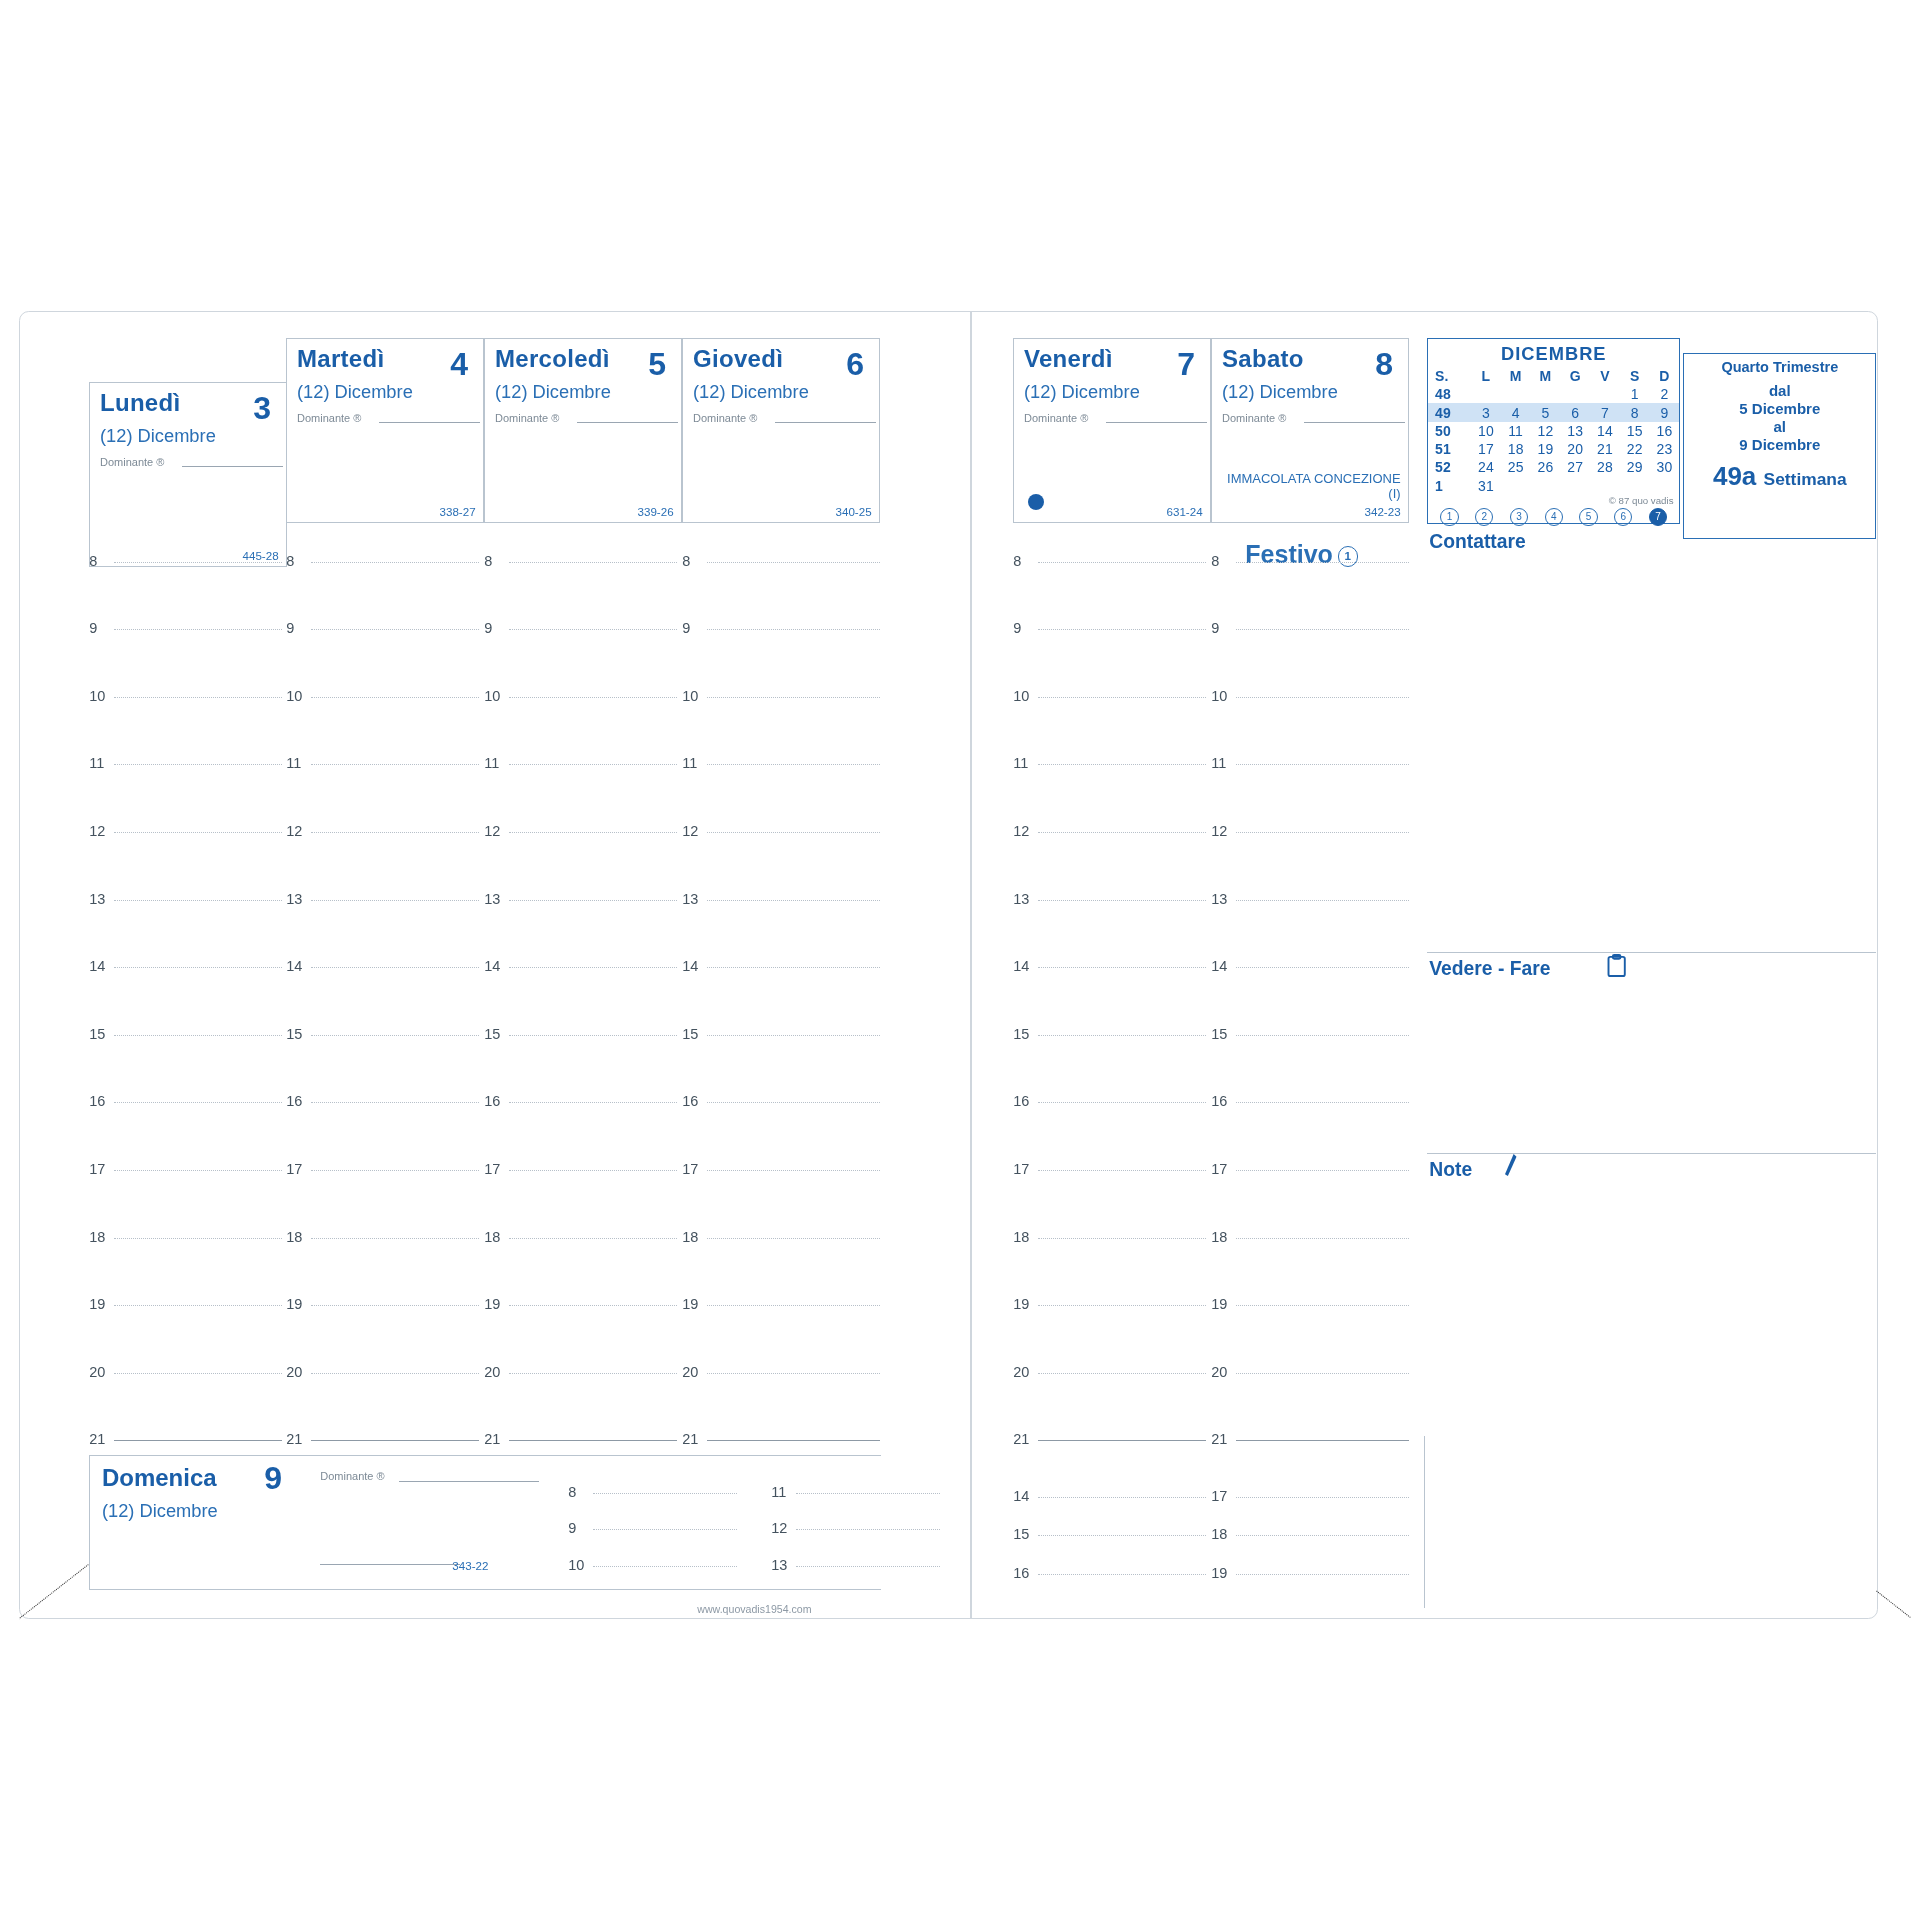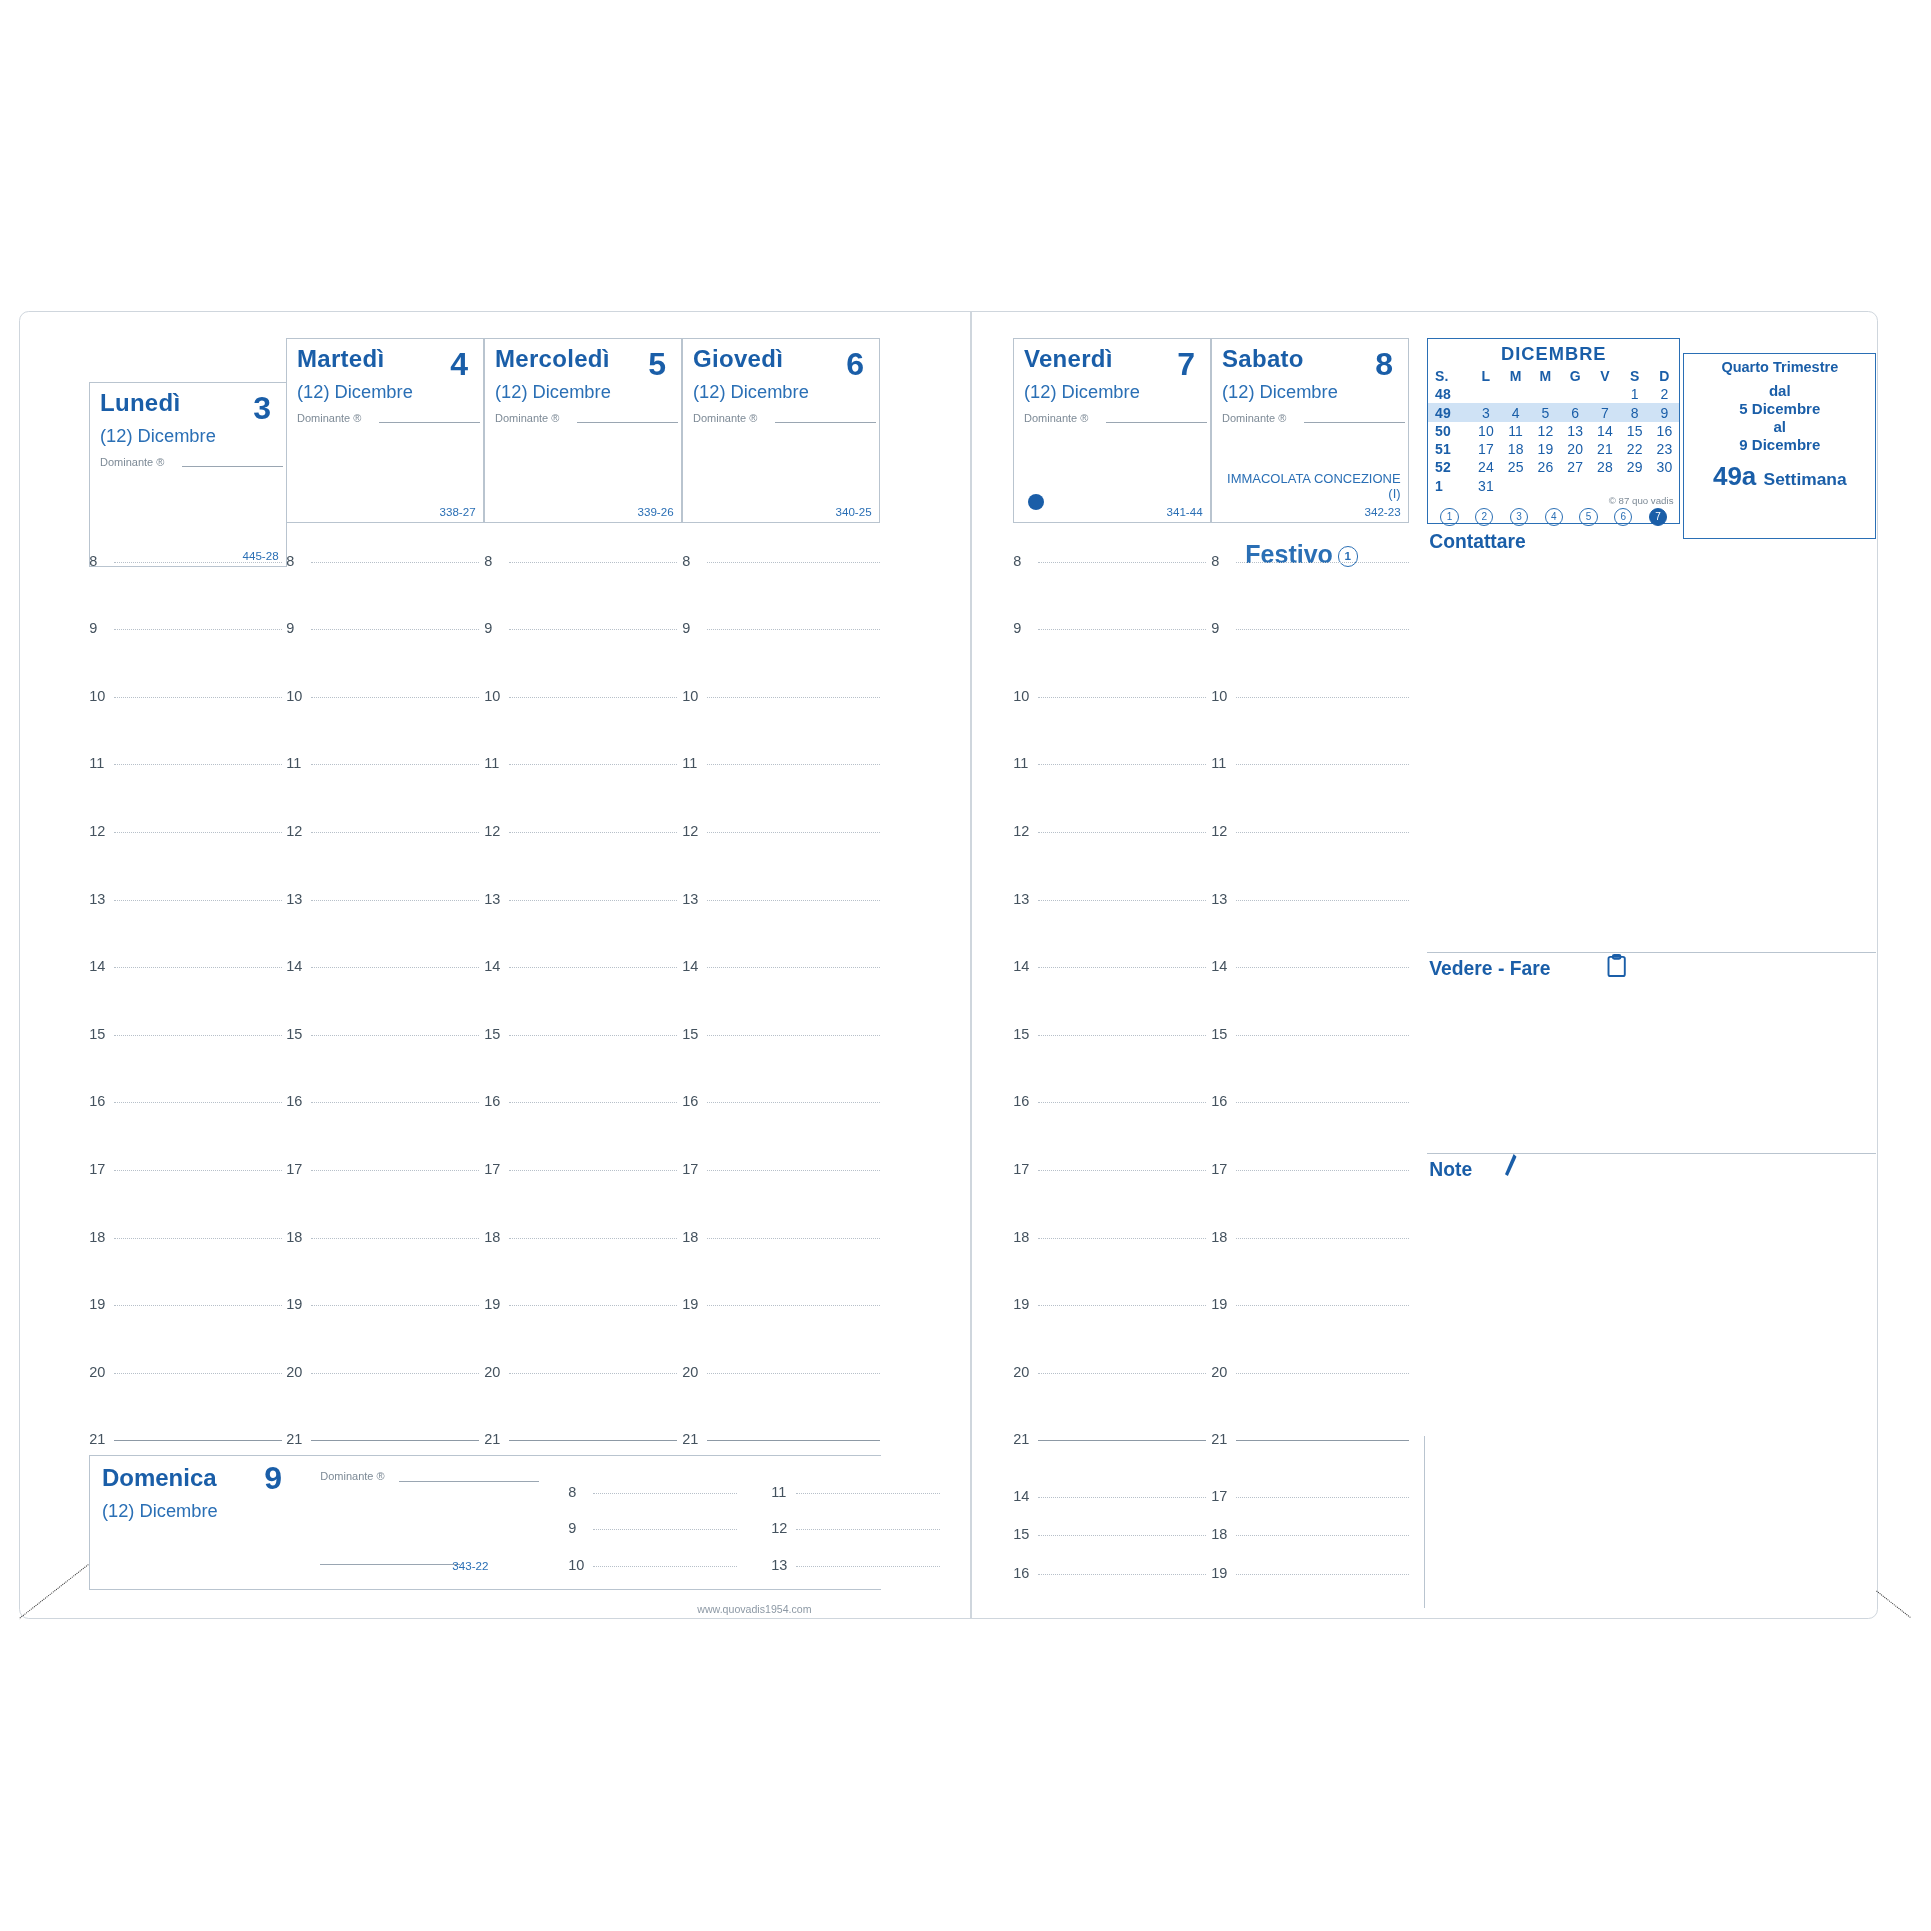--- a/index.html
+++ b/index.html
@@ -408,21 +408,21 @@
 
     <div class="dayhead" style="left:994px;top:27px;width:198px;height:185px;">
       <div class="nameline">
         <span class="dname">Venerdì</span>
         <span class="dnum">7</span>
       </div>
       <div class="dmonth">(12) Dicembre</div>
       <div class="dominante">Dominante ®</div>
       <div class="domline" style="width:101px;"></div>
       <div class="moon"></div>
-      <div class="daycode">341-44</div>
+      <div class="daycode">631-24</div>
     </div>
     <div class="dayhead" style="left:1192px;top:27px;width:198px;height:185px;">
       <div class="nameline">
         <span class="dname">Sabato</span>
         <span class="dnum">8</span>
       </div>
       <div class="dmonth">(12) Dicembre</div>
       <div class="dominante">Dominante ®</div>
       <div class="domline" style="width:101px;"></div>
       <div class="holidayname">IMMACOLATA CONCEZIONE (I)</div>

